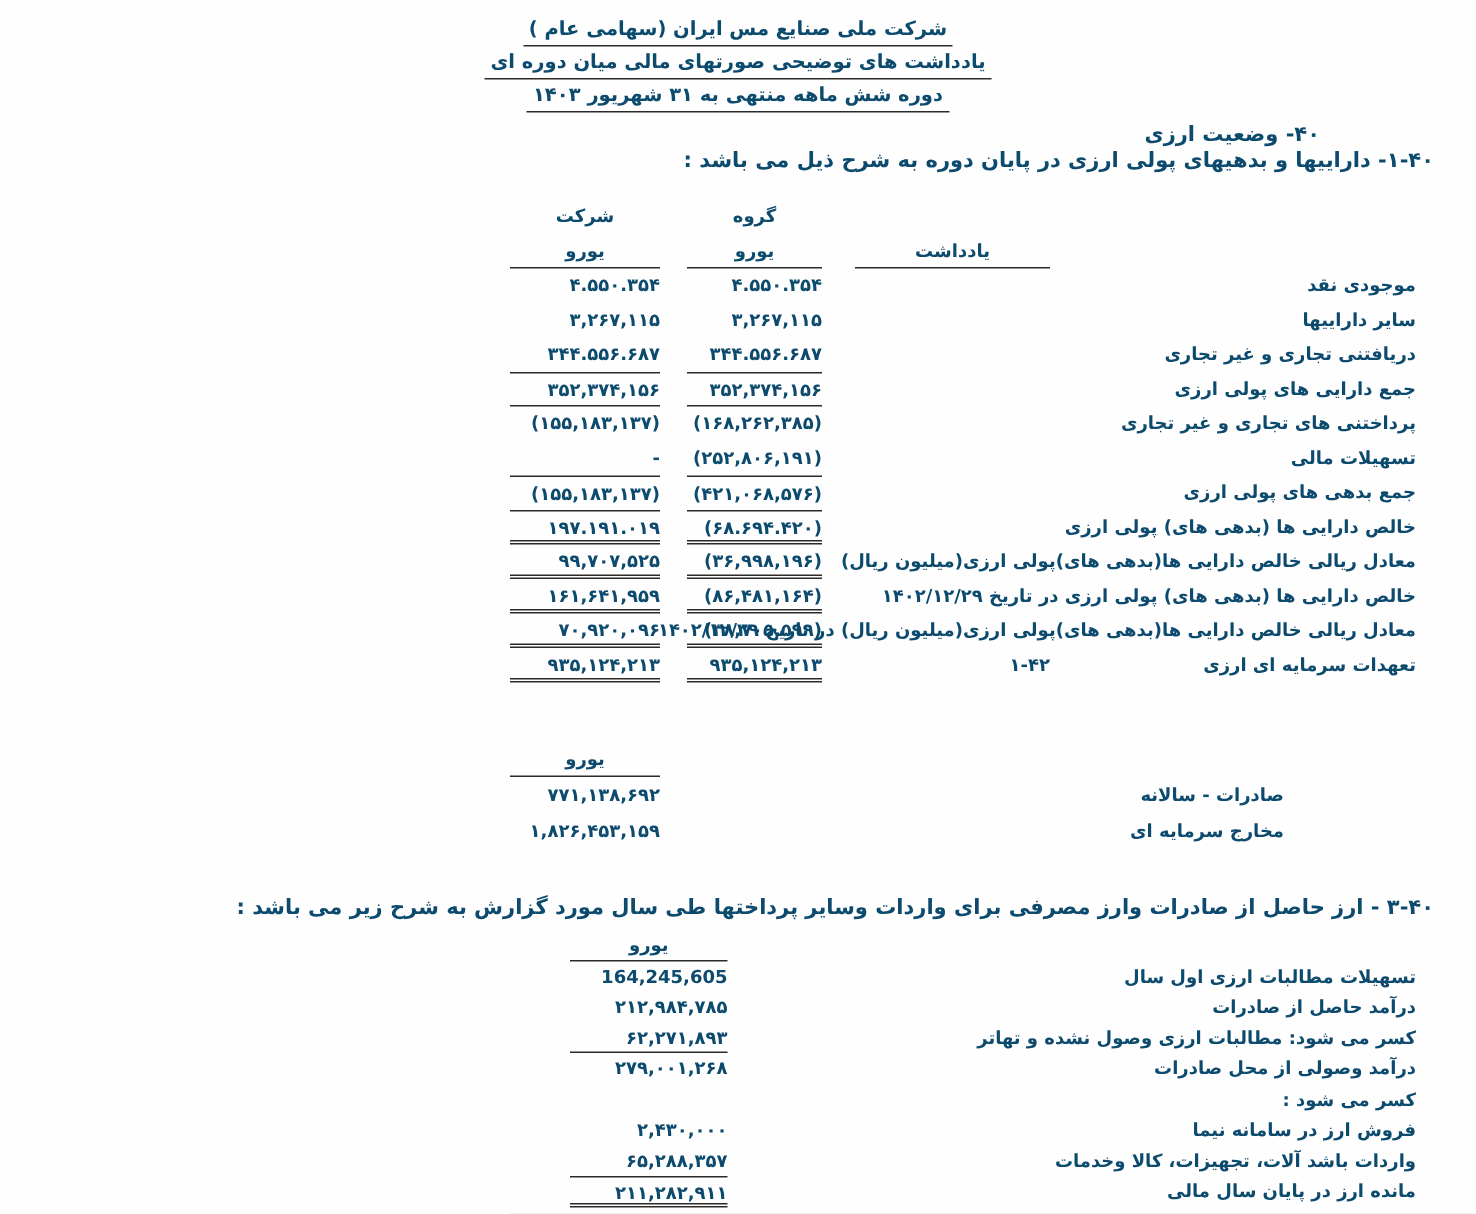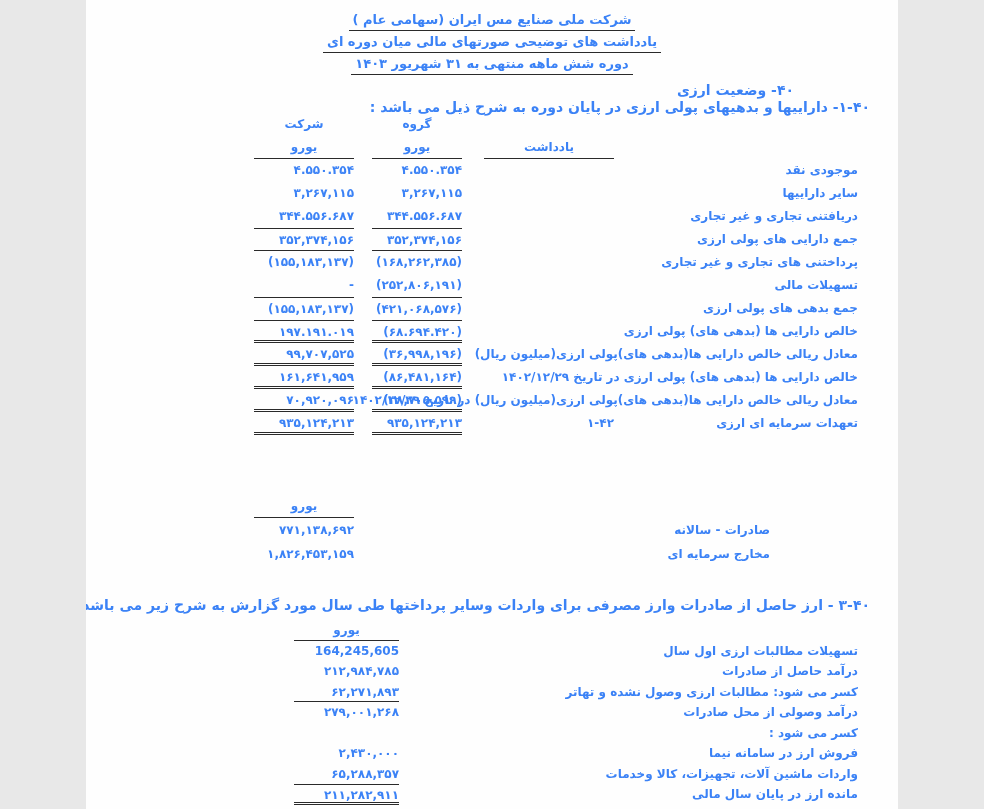--- a/index.html
+++ b/index.html
@@ -1,18 +1,18 @@
 <!DOCTYPE html>
 <html lang="fa" dir="rtl"><head>
 <meta charset="utf-8">
 <style>
   html,body { margin:0; padding:0; background:#e8e8e8; }
   .page {
-    position:relative; width:812px; height:809px; margin:0 auto;
-    background:#fefefe; color:#3b82f6; overflow:hidden;
+    position:relative; width:984px; height:809px; margin:0 auto;
+    background:#fefefe; color:#0c4a6e; overflow:hidden;
     font-family:"DejaVu Sans", sans-serif; direction:rtl;
   }
   .nw { white-space:nowrap; }
 
   
   .doc-header { position:absolute; top:9px; left:0; right:0; text-align:center;
                 font-size:13px; font-weight:bold; line-height:21px; }
   .doc-header .u { display:inline-block; border-bottom:1.3px solid #2a2a2a; padding:0 4px 0; }
 
   
@@ -27,21 +27,21 @@
   .row { position:relative; }
   .cell { position:absolute; top:0; bottom:0; white-space:nowrap; }
   .lab   { right:12px; text-align:right; }
   .note-c{ left:230px; width:130px; text-align:right; }
   .grp   { left:118px; width:90px;  text-align:left; direction:ltr; }
   .cmp   { left:0;     width:100px; text-align:left; direction:ltr; }
   .grp,.cmp { unicode-bidi:plaintext; text-align:right; direction:rtl; }
 
   
   #tbl1 { top:113px; }
-  #tbl1 .hrow1 { height:20px; line-height:20px; }
+  #tbl1 .hrow1 { height:20px; line-height:20px;margin-top:20px; }
   #tbl1 .hrow2 { height:24px; line-height:20px; }
   #tbl1 .hrow1 .cell, #tbl1 .hrow2 .cell { text-align:center; direction:rtl; }
   .hline { border-bottom:1.3px solid #2a2a2a; }
   #tbl1 .row { height:23px; line-height:23px; }
   .bt  { border-top:1.3px solid #2a2a2a; }
   .bb  { border-bottom:1.3px solid #2a2a2a; }
   .bdd { border-bottom:3px double #2a2a2a; }
 
   
   #tbl2 { top:494px; }
@@ -183,21 +183,21 @@
     </div>
     <div class="row">
       <div class="cell lab">کسر می شود :</div>
       <div class="cell val"></div>
     </div>
     <div class="row">
       <div class="cell lab">فروش ارز در سامانه نیما</div>
       <div class="cell val">۲,۴۳۰,۰۰۰</div>
     </div>
     <div class="row">
-      <div class="cell lab">واردات ماشین آلات، تجهیزات، کالا وخدمات</div>
+      <div class="cell lab">واردات باشد آلات، تجهیزات، کالا وخدمات</div>
       <div class="cell val">۶۵,۲۸۸,۳۵۷</div>
     </div>
     <div class="row">
       <div class="cell lab">مانده ارز در پایان سال مالی</div>
       <div class="cell val bt bdd">۲۱۱,۲۸۲,۹۱۱</div>
     </div>
   </div>
 
 </div>
 

